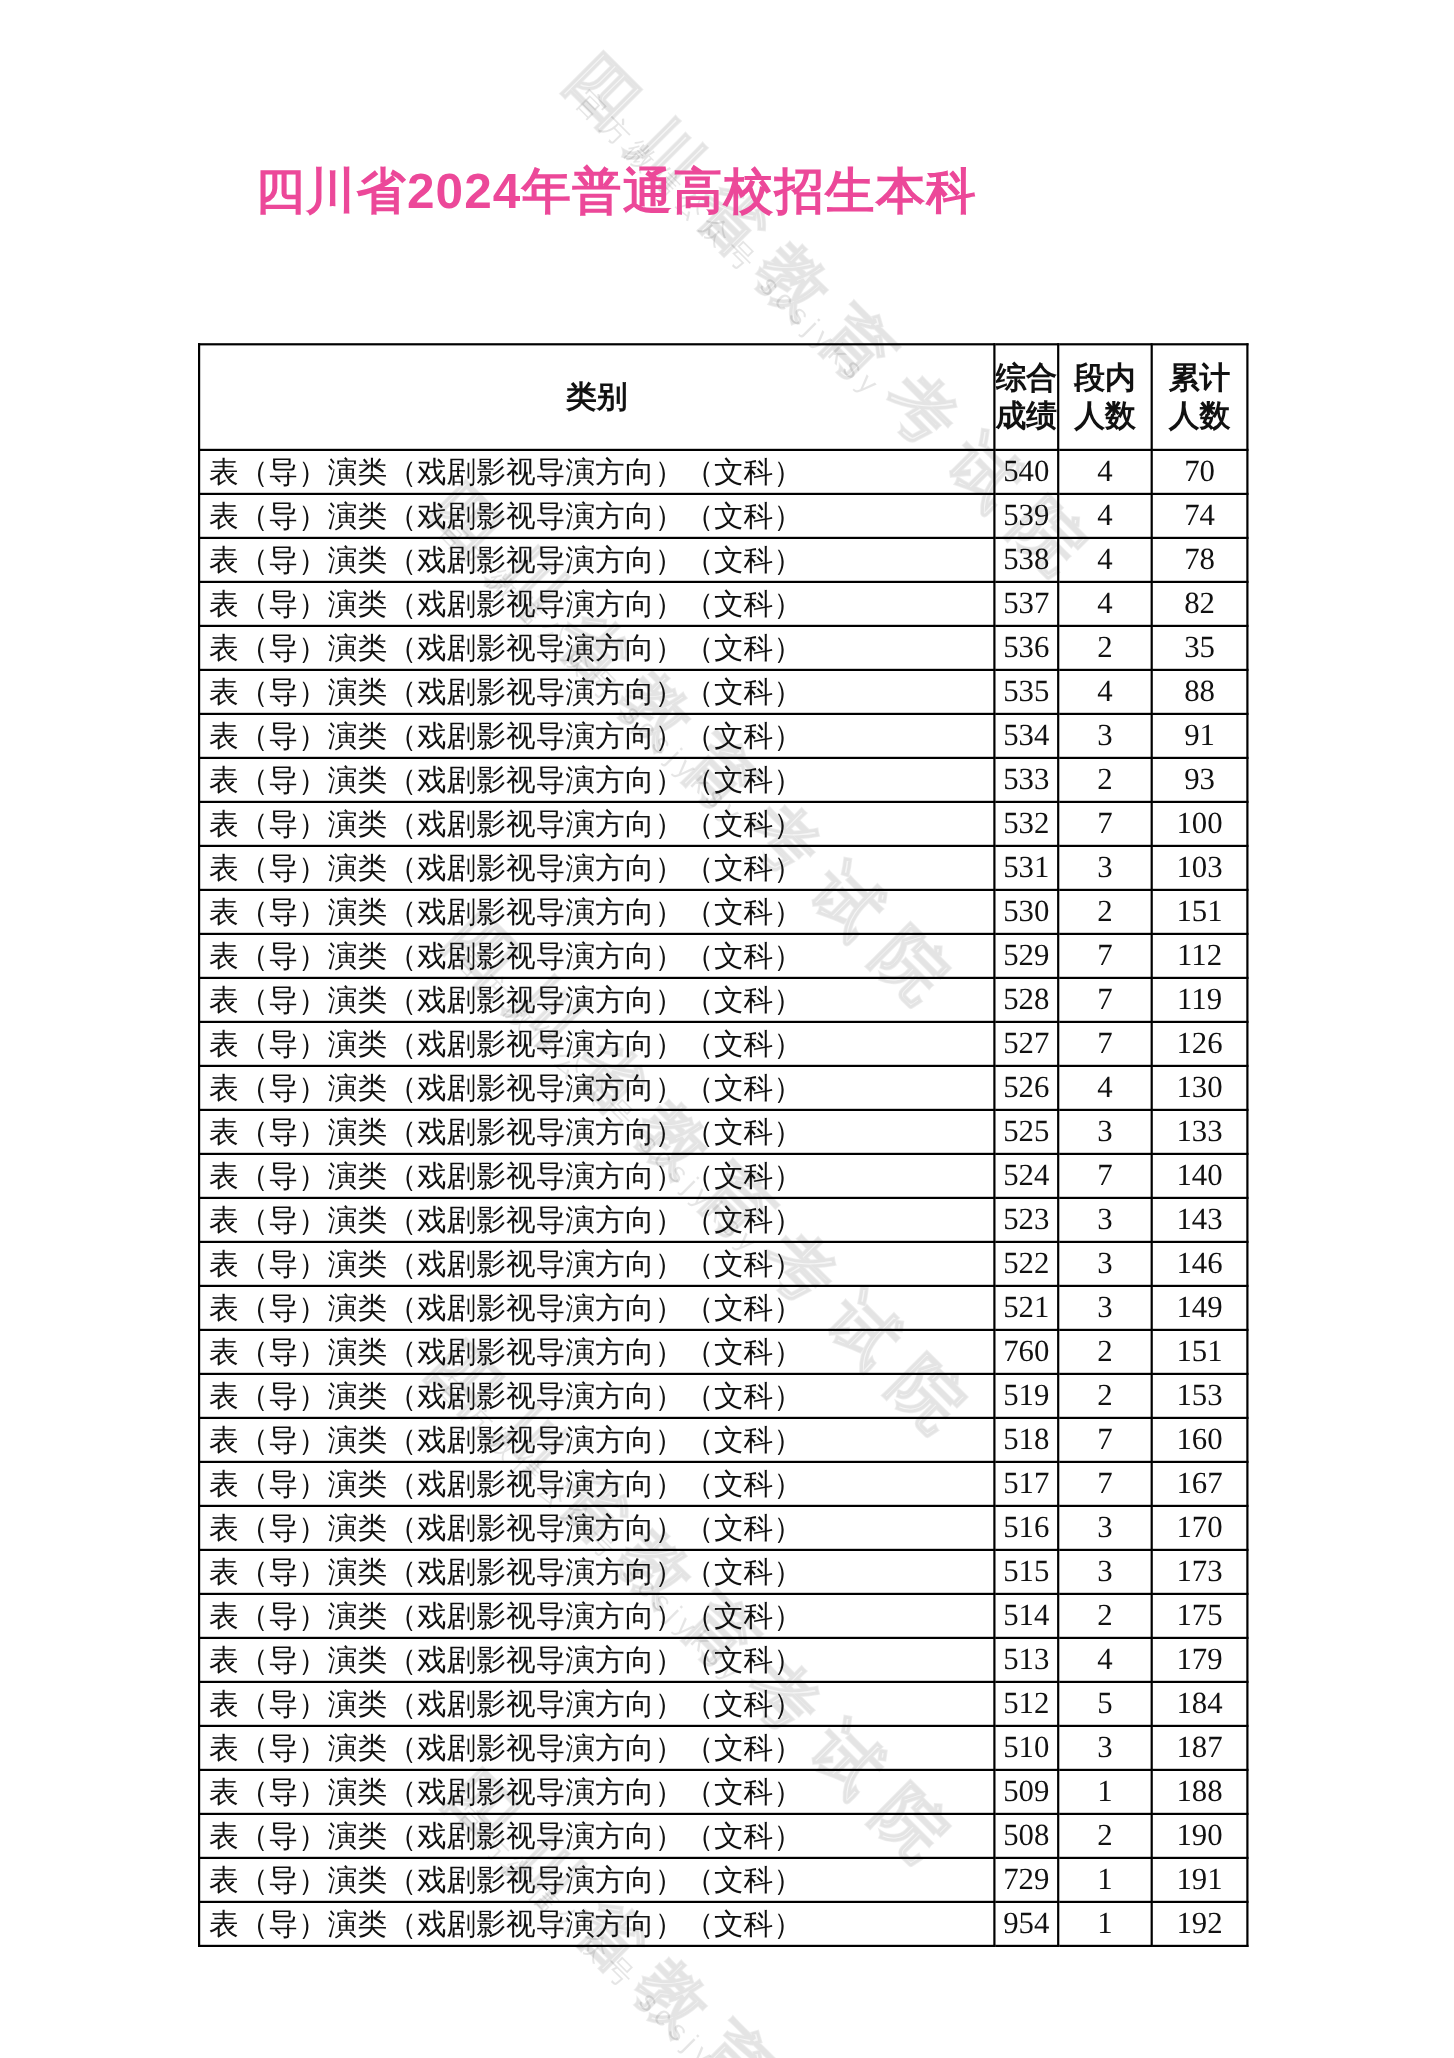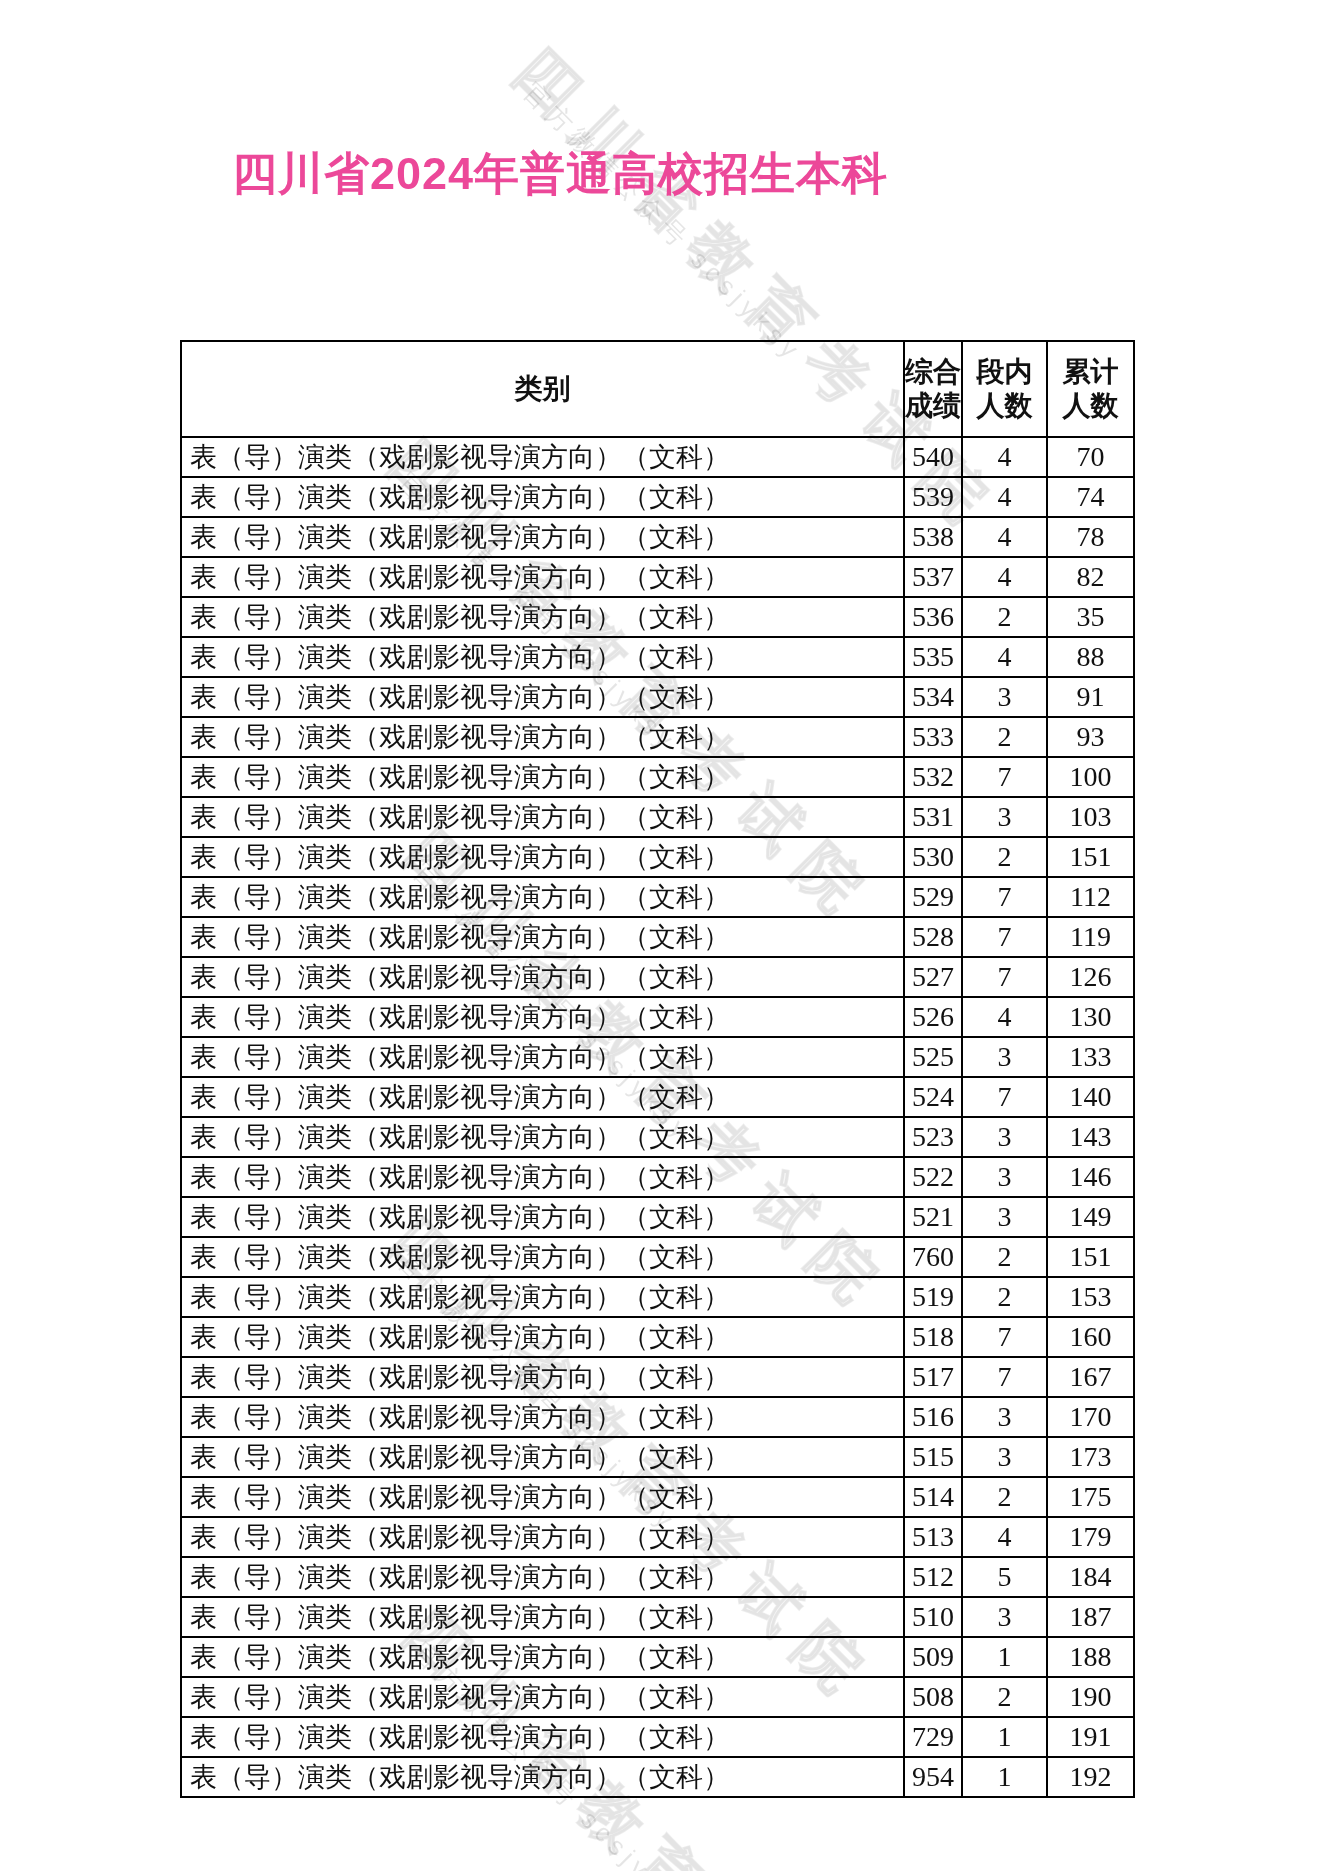--- a/index.html
+++ b/index.html
@@ -38,21 +38,20 @@
     font-family:"Liberation Sans","DejaVu Sans",sans-serif;
     font-weight:700;color:#ec4899;
   }
   .title-line{font-size:45px;line-height:56px;letter-spacing:1px;}
   
   table.score-table{
     position:absolute;left:180px;top:312px;z-index:1;
     width:953px;
     border-collapse:collapse;table-layout:fixed;
     background:transparent;
-    margin-top:28px;
   }
   .score-table th,.score-table td{
     border:2px solid #000;
     overflow:hidden;white-space:nowrap;
   }
   .score-table th{
     font-family:"Liberation Sans","DejaVu Sans",sans-serif;
     font-weight:700;font-size:28px;line-height:34px;
     text-align:center;vertical-align:middle;
     height:94px;padding:0;

